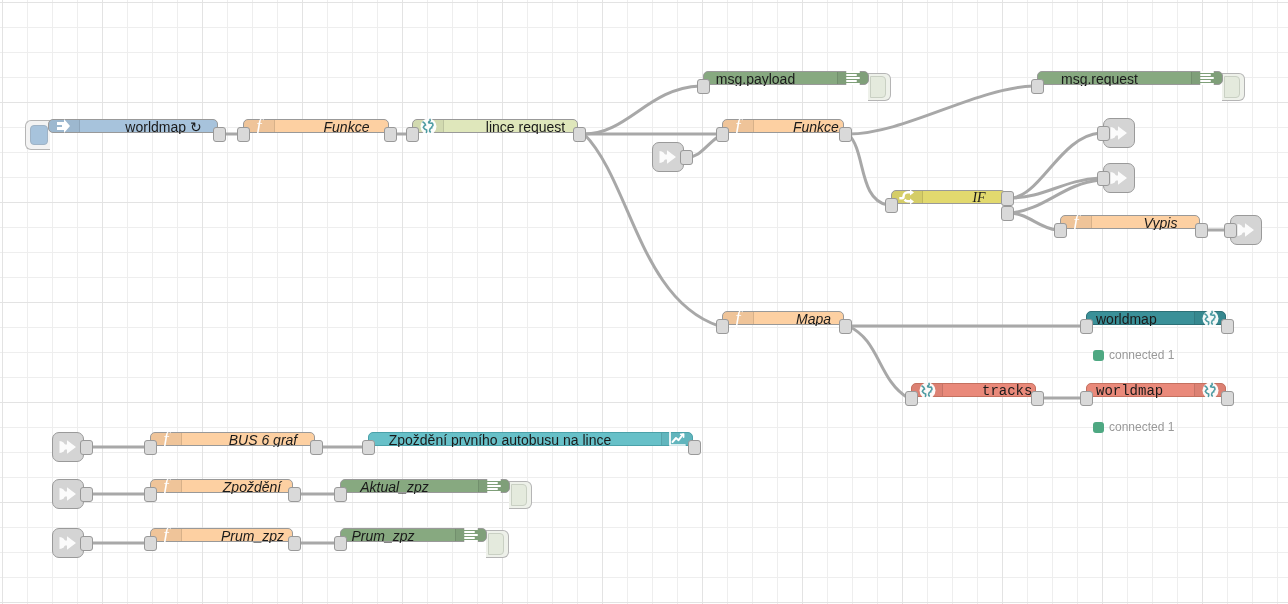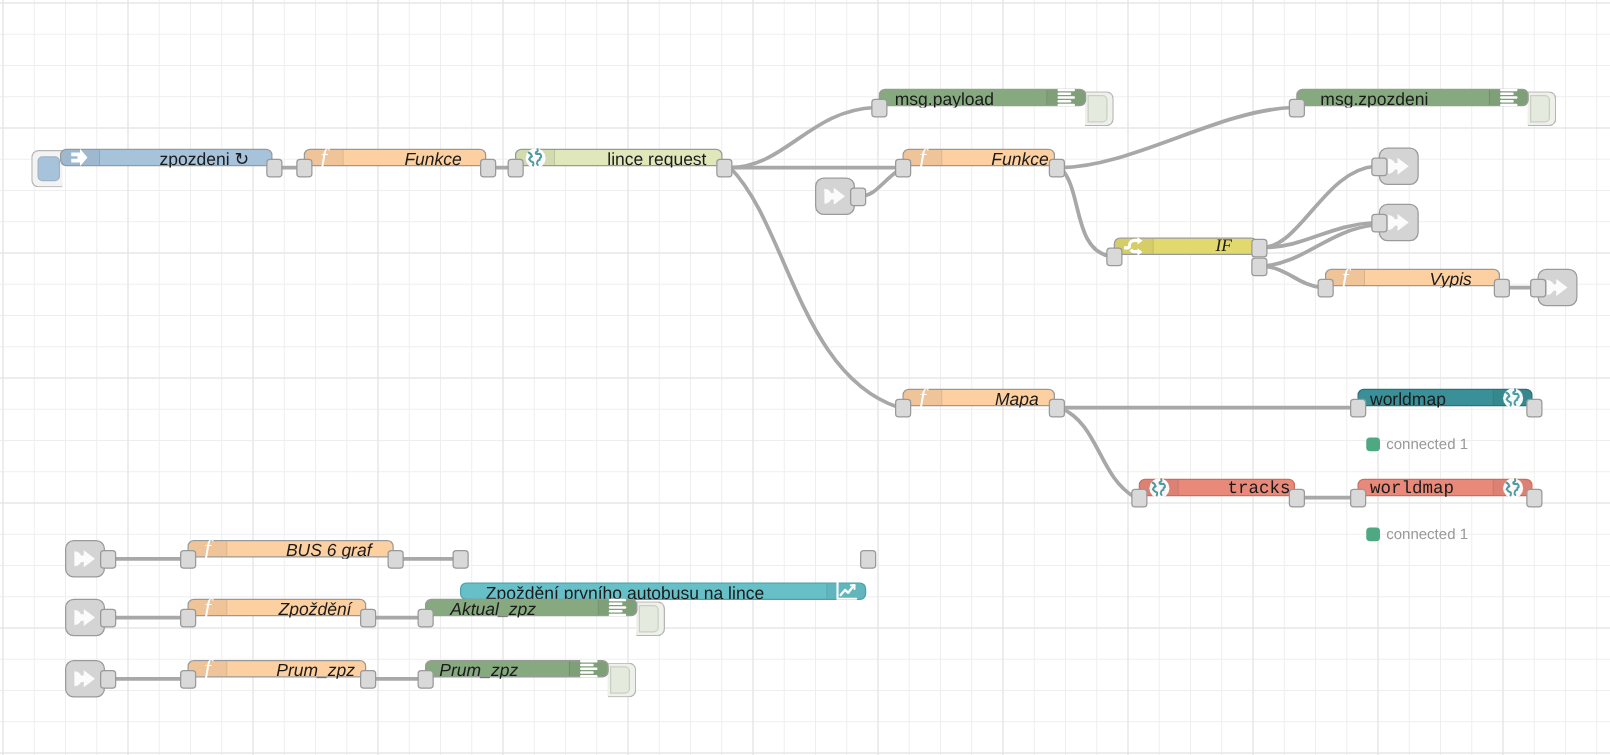--- a/index.html
+++ b/index.html
@@ -86,21 +86,21 @@
   }
 
   
   .n-inject   { background: #a7c3dc; }
   .n-function { background: #fdd0a2; }
   .n-http     { background: #dfe7bb; }
   .n-debug    { background: #87a980; }
   .n-switch   { background: #e2d96e; }
   .n-worldmap-teal { background: #3a9098; border-color: #2d7077; color:#1a1a1a;}
   .n-worldmap-sal  { background: #e9897a; border-color: #c4705f; font-family: Liberation Mono, monospace; }
-  .n-chart    { background: #67c0c8; border-color: #4aa1a9; margin-top: 34px; }
+  .n-chart    { background: #67c0c8; border-color: #4aa1a9; }
 
   
   .dbg-icon {
     width: 14px; height: 14px;
     display: flex; flex-direction: column; justify-content: space-between;
   }
   .dbg-icon i { display:block; height:2px; background:#fff; border-radius:1px; }
   .dbg-icon i:nth-child(1){ width:100%; }
   .dbg-icon i:nth-child(2){ width:78%; }
   .dbg-icon i:nth-child(3){ width:100%; }
@@ -197,21 +197,21 @@
       <path d="M 299,543 C 315,543 322,543 337,543" fill="none" stroke="#a8a8a8" stroke-width="3" stroke-linecap="round"></path>
     </svg>
 
   <div id="node-layer">
       <div class="node n-inject" style="left: 48px; top: 119px; width: 170px;">
         <div class="icon-box">
           <svg width="18" height="18" viewBox="0 0 18 18">
             <path d="M2 5 h7 v-3 l6 7 l-6 7 v-3 h-7 v-3 h5 v-2 h-5 z" fill="#ffffff"></path>
           </svg>
         </div>
-        <div class="label">zpozdeni ↻</div>
+        <div class="label">worldmap ↻</div>
       </div>
       <div class="inj-btn" style="left: 25px; top: 120px;">
         <span></span>
       </div>
       <div class="port" style="left: 213px; top: 127px;"></div>
       <div class="node n-function" style="left: 243px; top: 119px; width: 146px;">
         <div class="icon-box">
           <svg width="18" height="20" viewBox="0 0 18 20">
             <text x="9" y="16" font-family="Liberation Serif, serif" font-style="italic" font-size="19" fill="#ffffff" text-anchor="middle">f</text>
           </svg>
@@ -241,21 +241,21 @@
             <i></i>
             <i></i>
           </span>
         </div>
       </div>
       <div class="dbg-btn" style="left: 868px; top: 73px;">
         <span></span>
       </div>
       <div class="port" style="left: 697px; top: 79px;"></div>
       <div class="node n-debug" style="left: 1037px; top: 71px; width: 186px;">
-        <div class="label">msg.zpozdeni</div>
+        <div class="label">msg.request</div>
         <div class="icon-box right">
           <span class="dbg-icon">
             <i></i>
             <i></i>
             <i></i>
             <i></i>
             <i></i>
           </span>
         </div>
       </div>

